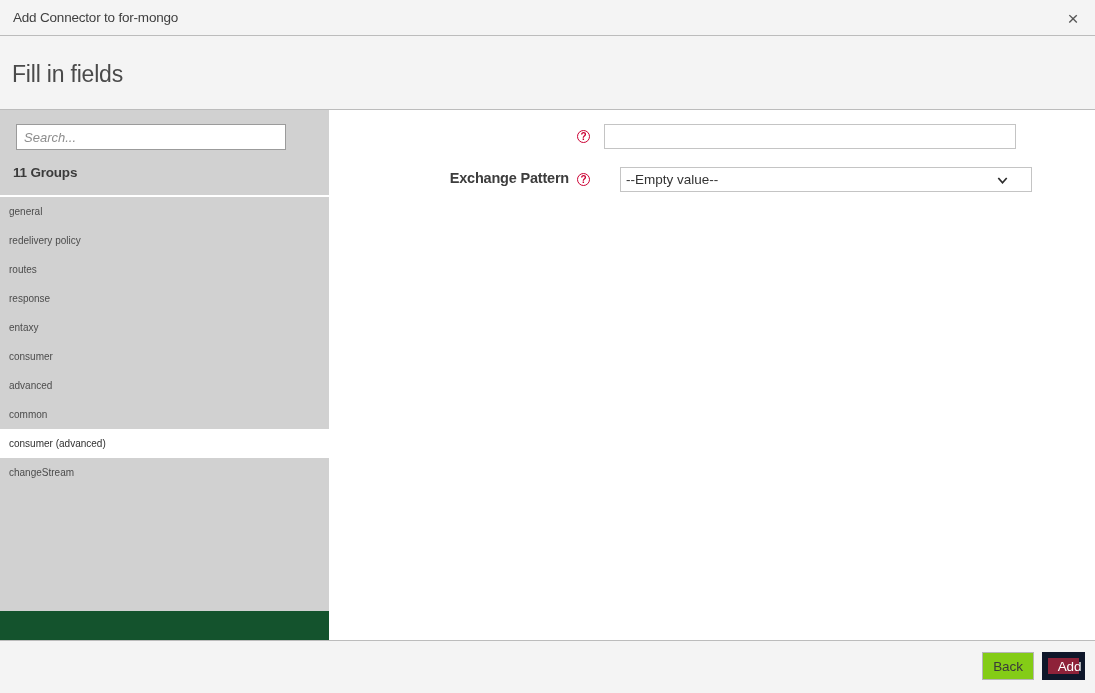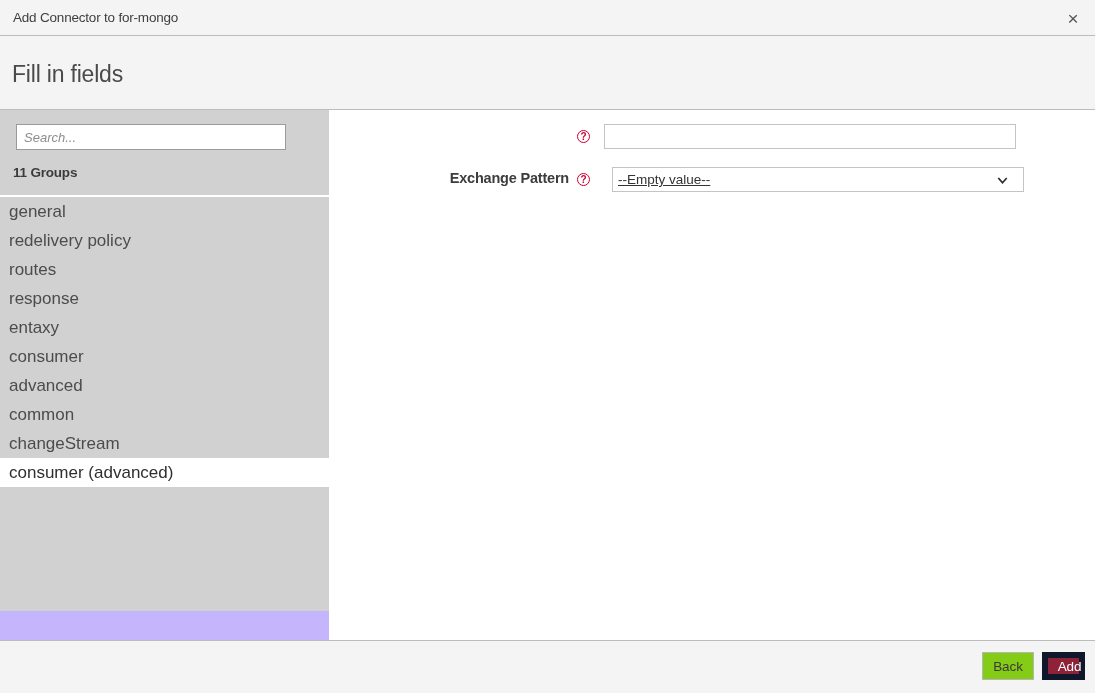--- a/index.html
+++ b/index.html
@@ -82,21 +82,21 @@
     border-bottom: 1px solid #bcbcbc;
     box-sizing: border-box;
   }
 
   
   .sidebar {
     position: absolute;
     left: 0; top: 0;
     width: 329px;
     height: 530px;
-    background: #c4b5fd;
+    background: #14532d;
   }
   .sidebar-top {
     position: absolute;
     left: 0; top: 0;
     width: 329px;
     height: 85px;
     background: #d1d1d1;
     box-sizing: border-box;
   }
   .search-input {
@@ -140,21 +140,21 @@
     position: absolute;
     left: 0; top: 87px;
     width: 329px;
     height: 443px;
   }
   .group-item {
     position: relative;
     width: 329px;
     height: 29px;
     background: #d1d1d1;
-    font-size: 17px;
+    font-size: 10px;
     color: #4c4c4c;
     display: flex;
     align-items: center;
     cursor: pointer;
     box-sizing: border-box;
     padding-left: 9px;
   }
   .group-item.selected {
     background: #ffffff;
     color: #2f2f2f;
@@ -241,22 +241,21 @@
     appearance: none;
   }
   .select-wrap {
     position: absolute;
     left: 275px;
     top: 0;
     width: 412px;
     height: 25px;
   }
   .select-wrap .select-input {
-    left: 8px;
-    text-decoration: underline;
+    left: 16px;
   }
   .select-chevron {
     position: absolute;
     right: 9px;
     top: 5px;
     width: 10px;
     height: 10px;
     pointer-events: none;
     color: #2b2b2b;
   }
@@ -336,25 +335,25 @@
         </div>
         <div class="group-item">
           <span>consumer</span>
         </div>
         <div class="group-item">
           <span>advanced</span>
         </div>
         <div class="group-item">
           <span>common</span>
         </div>
-        <div class="group-item">
-          <span>changeStream</span>
-        </div>
         <div class="group-item selected">
           <span>consumer (advanced)</span>
+        </div>
+        <div class="group-item">
+          <span>changeStream</span>
         </div>
         <div class="group-filler" style="height: 124px;"></div>
       </div>
   </div>
 
   <div class="form-area" id="form-area">
       <div class="form-row" style="top: 14px;">
         <div class="help-icon" style="left: 248px;">?</div>
         <input type="text" class="text-input" style="">
       </div>

